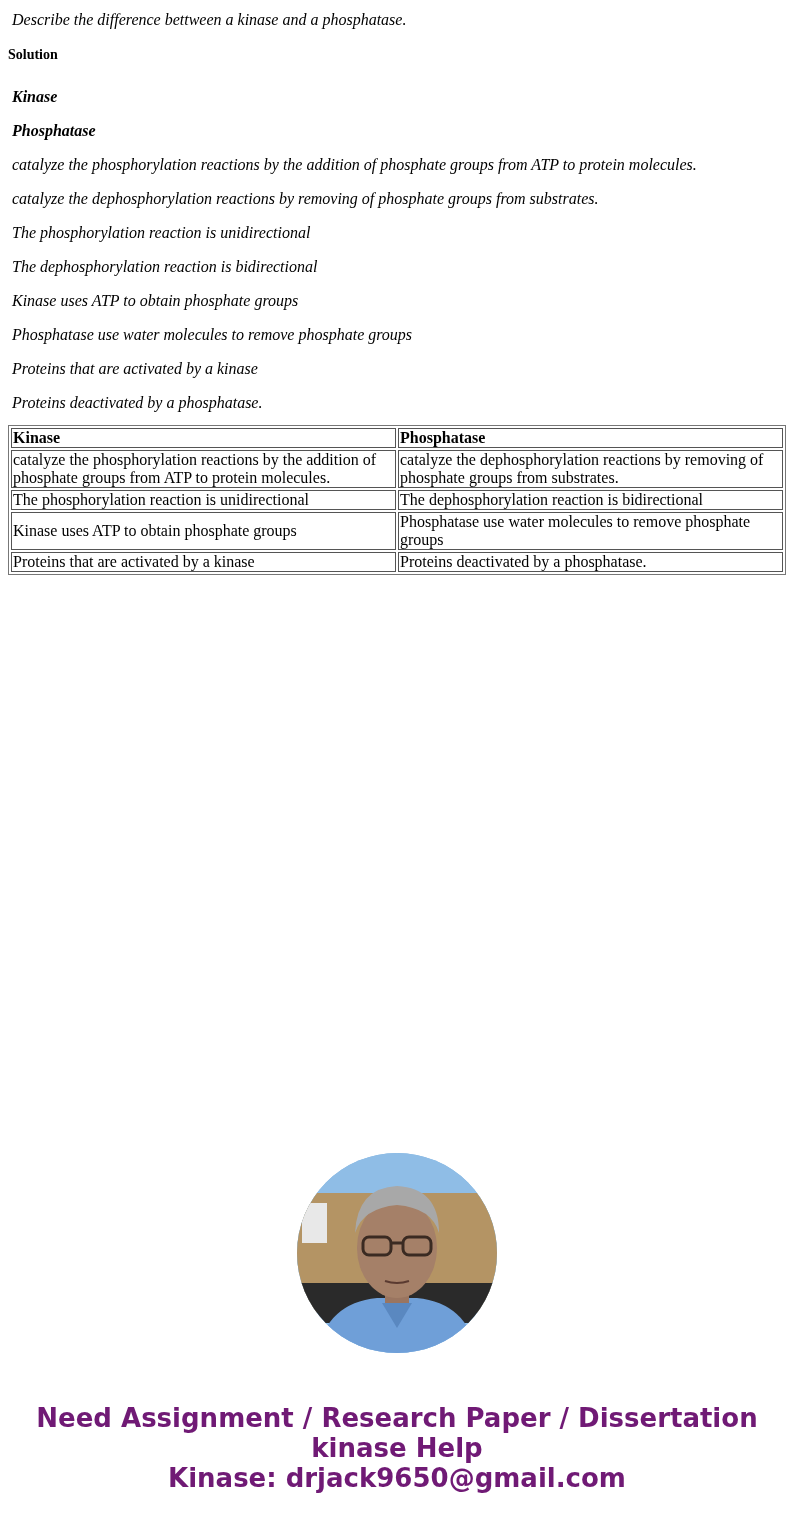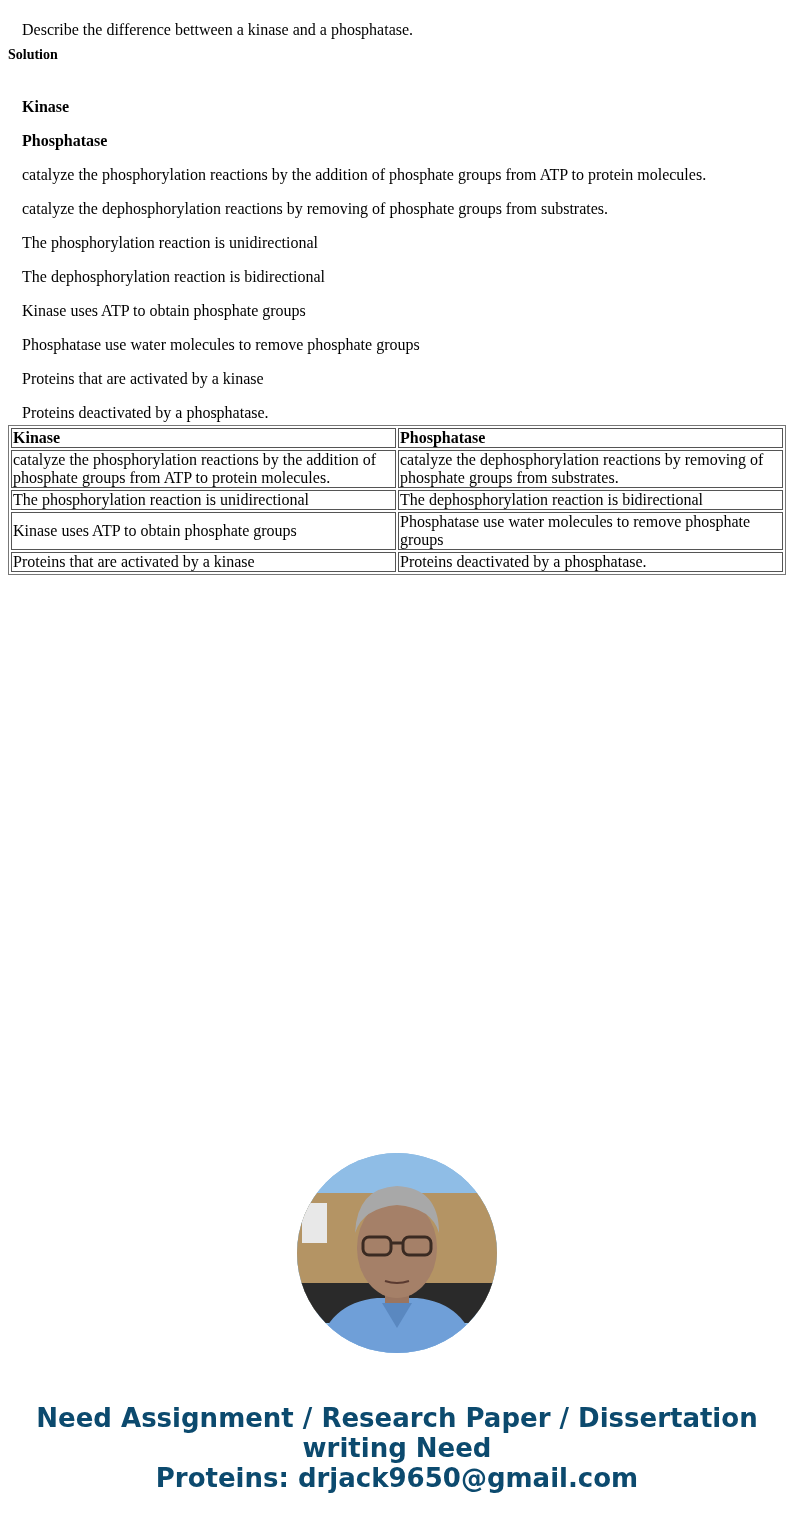--- a/index.html
+++ b/index.html
@@ -5,21 +5,21 @@
     html, body { margin: 0; padding: 0; background: #ffffff; }
     body {
       width: 794px;
       height: 1523px;
       position: relative;
       font-family: "Liberation Serif", "DejaVu Serif", serif;
       font-size: 16px;
       color: #000;
       overflow: hidden;
     }
-    p { margin: 14px; line-height: 18px; }
+    p { margin: 4px; line-height: 18px; font-style: italic; }
     .q { position: absolute; left: 8px; top: 7px; }
     h3.sol { position: absolute; left: 8px; top: 44px; margin: 0; font-size: 14px; font-weight: bold; line-height: 22px; }
     .bold { font-weight: bold; }
     .line { position: absolute; left: 8px; }
     table.cmp {
       position: absolute;
       left: 8px;
       top: 425px;
       width: 778px;
       border: 1px solid #777;
@@ -48,21 +48,21 @@
     .banner {
       position: absolute;
       left: 0;
       top: 1403px;
       width: 794px;
       text-align: center;
       font-family: "DejaVu Sans", sans-serif;
       font-weight: bold;
       font-size: 26px;
       line-height: 30px;
-      color: #0c4a6e;
+      color: #701a75;
     }
   </style>
 </head>
 <body>
 
 <p class="q">Describe the difference bettween a kinase and a phosphatase.</p>
 <h3 class="sol">Solution</h3>
 
 <p class="line bold" style="top:84px">Kinase</p>
 <p class="line bold" style="top:118px">Phosphatase</p>
@@ -114,15 +114,15 @@
     <path d="M58 80 Q60 35 100 33 Q142 35 142 80 Q135 55 100 52 Q66 55 58 80 Z" fill="#a8a8a8"></path>
     <rect x="66" y="84" width="28" height="18" rx="6" fill="none" stroke="#3a2a22" stroke-width="3"></rect>
     <rect x="106" y="84" width="28" height="18" rx="6" fill="none" stroke="#3a2a22" stroke-width="3"></rect>
     <line x1="94" y1="90" x2="106" y2="90" stroke="#3a2a22" stroke-width="3"></line>
     <path d="M88 128 Q100 132 112 128" stroke="#5a3a30" stroke-width="2" fill="none"></path>
   </svg>
 </div>
 
 <div class="banner">
   <div>Need Assignment / Research Paper / Dissertation</div>
-  <div>writing Need</div>
-  <div>Proteins: drjack9650@gmail.com</div>
+  <div>kinase Help</div>
+  <div>Kinase: drjack9650@gmail.com</div>
 </div>
 
 </body></html>

